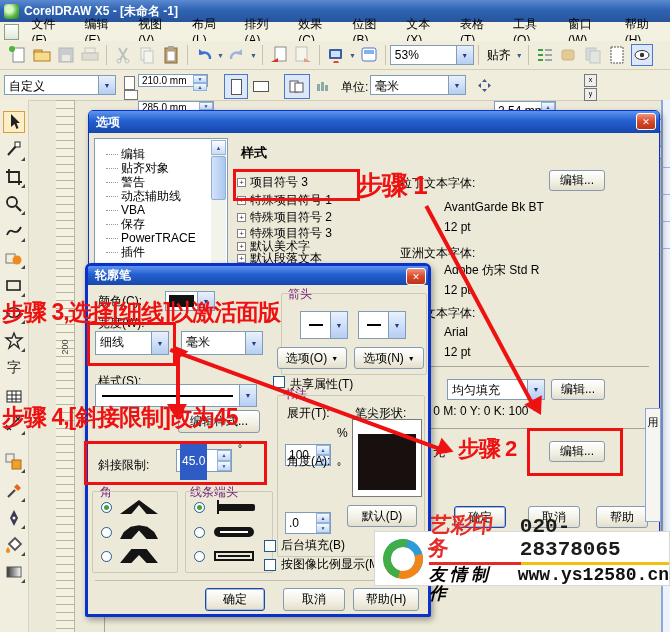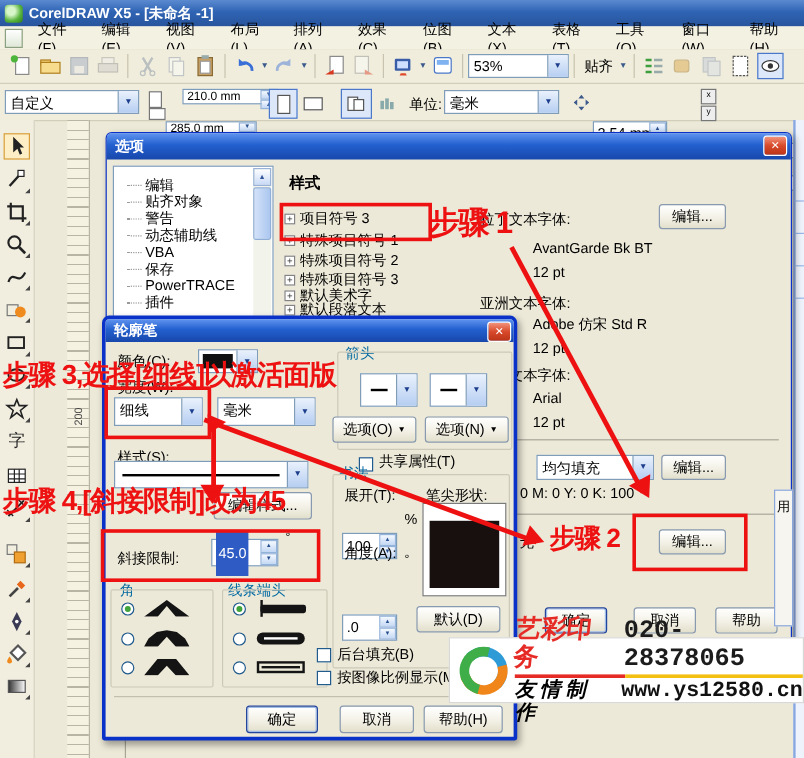--- a/index.html
+++ b/index.html
@@ -31,21 +31,21 @@
   .field{background:#fff;border:1px solid #7f9db9;box-sizing:border-box;display:flex;align-items:center;padding-left:3px;position:relative}
   .spin{position:absolute;right:0;top:0;bottom:0;width:14px;display:flex;flex-direction:column}
   .spin i{flex:1;background:linear-gradient(180deg,#f5f9ff,#c4d8f4);border:1px solid #94b3da;font-style:normal;
           font-size:5px;color:#27508f;display:flex;align-items:center;justify-content:center}
   .btn{background:linear-gradient(180deg,#ffffff,#f3f1e6 55%,#e2dfcc);border:1px solid #889ab0;border-radius:3px;
        display:flex;align-items:center;justify-content:center;box-sizing:border-box;font-size:12px}
   .btn.def{border-color:#23459c;box-shadow:inset 0 0 0 1px #9fbbe8}
   .cb{width:12px;height:12px;background:#fff;border:1px solid #215a8c;box-sizing:border-box;flex:0 0 auto}
   .radio{width:11px;height:11px;border-radius:50%;background:#fff;border:1px solid #215a8c;box-sizing:border-box;position:relative;flex:0 0 auto}
   .radio.on::after{content:"";position:absolute;left:2px;top:2px;width:5px;height:5px;border-radius:50%;background:#41a33c}
-  .grouplabel{color:#0369a1}
+  .grouplabel{color:#701a75}
   .groupbox{border:1px solid #cdc9b8;border-radius:2px}
   
   .dlg{box-sizing:border-box;background:#ece9d8;box-shadow:2px 3px 6px rgba(0,0,0,.35)}
   .dlg-title{position:absolute;left:0;top:0;right:0;display:flex;align-items:center;color:#fff;font-weight:bold;
              padding-left:7px;box-sizing:border-box;background:linear-gradient(180deg,#5f93ef 0%,#2360cf 45%,#1747ab 100%)}
   .xbtn{position:absolute;top:2px;width:18px;height:15px;border:1px solid #fff;border-radius:3px;color:#fff;
         font-size:9px;font-weight:bold;display:flex;align-items:center;justify-content:center;
         background:linear-gradient(180deg,#f2937b,#d8492a 50%,#bb3417)}
   .dlg-body{position:absolute;left:0;right:0;bottom:0}
   .options{left:88px;top:110px;width:572px;height:432px;border:1px solid #0a32c8;border-radius:5px 5px 2px 2px;z-index:10}
@@ -213,21 +213,21 @@
         </svg></span>
   </div>
 
   <div class="abs propbar">
     <span class="combo abs" style="left:4px;top:5px;width:112px;height:20px">
       <span class="txt">自定义</span>
       <span class="vbtn">▼</span>
     </span>
     <span class="abs" style="left:124px;top:6px;width:9px;height:12px;background:#fff;border:1px solid #777"></span>
     <span class="abs" style="left:124px;top:20px;width:12px;height:8px;background:#fff;border:1px solid #777"></span>
-    <span class="field abs" style="left:152px;top:4px;width:80px;height:13px;font-size:10px">
+    <span class="field abs" style="left:138px;top:4px;width:70px;height:13px;font-size:10px">
         <span>210.0 mm</span>
         <span class="spin">
           <i>▼</i>
           <i>▲</i>
         </span>
       </span>
     <span class="field abs" style="left:138px;top:18px;width:76px;height:13px;font-size:10px">
         <span>285.0 mm</span>
         <span class="spin">
           <i>▼</i>
@@ -493,21 +493,21 @@
       <div class="abs" style="left:10px;top:172px">斜接限制:</div>
       <span class="field abs" style="left:88px;top:164px;width:56px;height:23px">
         <span class="seltext">45.0</span>
         <span class="spin">
             <i>▲</i>
             <i>▼</i>
           </span>
       </span>
       <div class="abs" style="left:150px;top:158px;font-size:10px">°</div>
 
-      <div class="abs" style="left:211px;top:91px;display:flex;align-items:flex-end;gap:5px">
+      <div class="abs" style="left:185px;top:91px;display:flex;align-items:flex-start;gap:5px">
         <span class="cb"></span>
         <span>共享属性(T)</span>
       </div>
 
       <div class="abs grouplabel" style="left:195px;top:101px">书法</div>
       <div class="abs groupbox" style="left:189px;top:110px;width:146px;height:160px"></div>
       <div class="abs" style="left:199px;top:120px">展开(T):</div>
       <span class="field abs" style="left:197px;top:136px;width:46px;height:22px">
         <span>100</span>
         <span class="spin">

